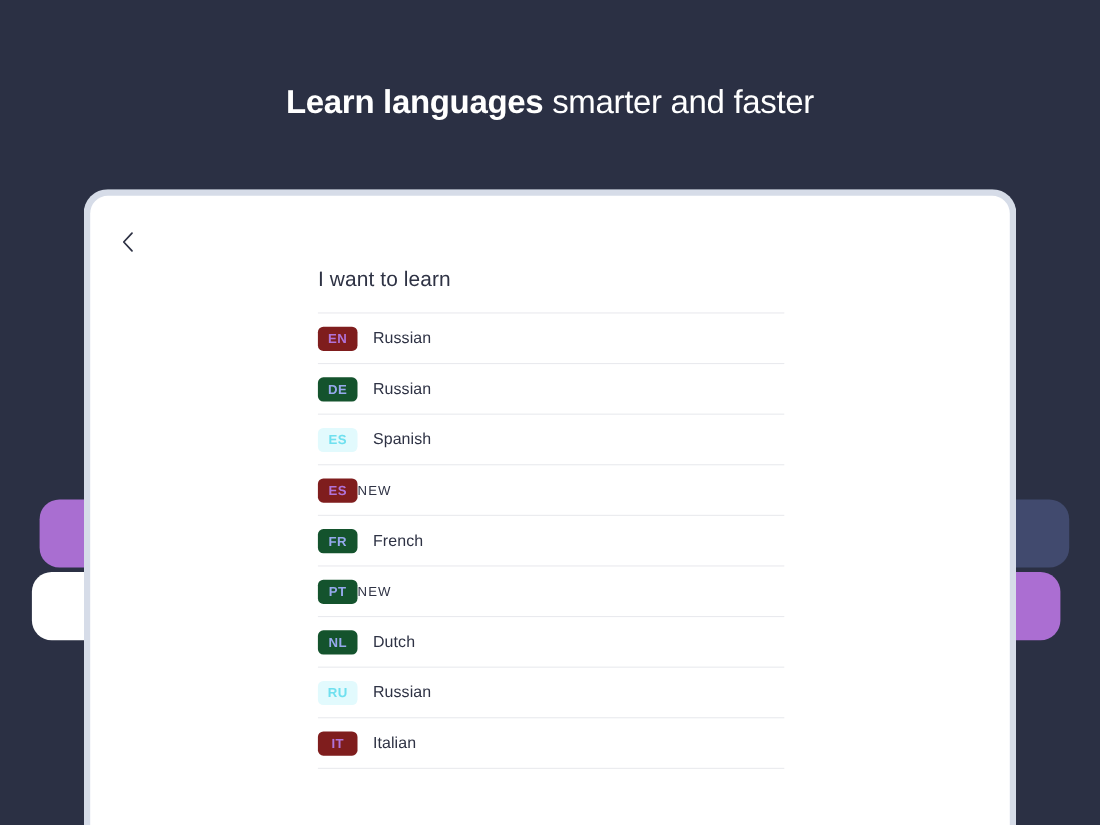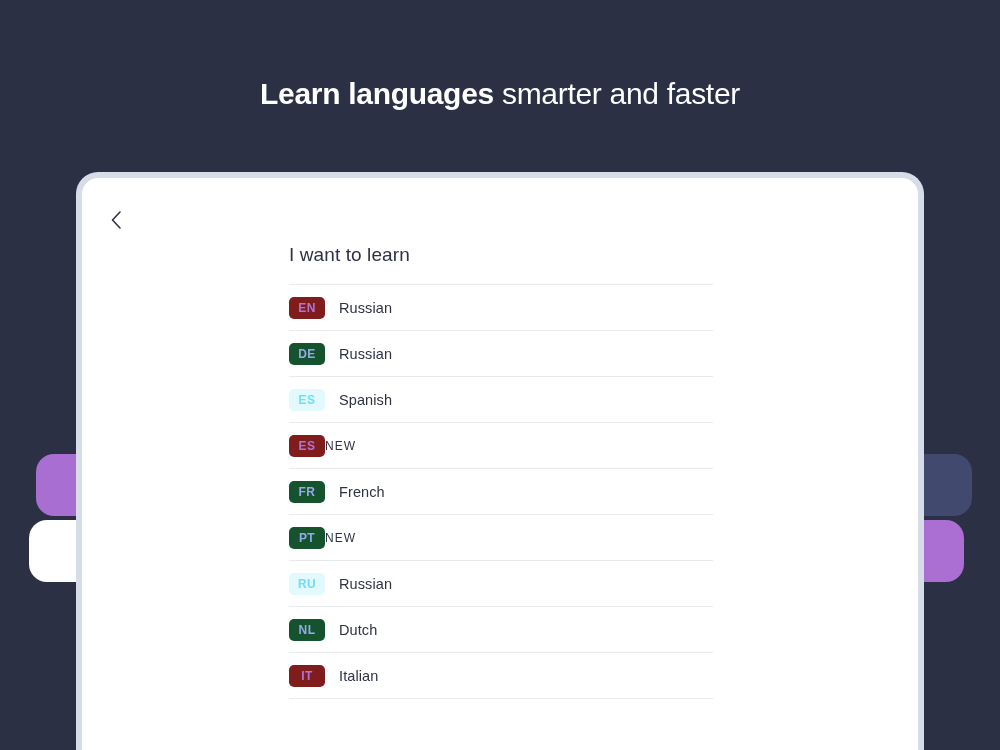--- a/index.html
+++ b/index.html
@@ -204,27 +204,27 @@
         </li>
         <li class="lang-row">
           <span class="lang-badge badge-blue">FR</span>
           <span class="lang-name">French</span>
         </li>
         <li class="lang-row">
           <span class="lang-badge badge-blue">PT</span>
           <span class="lang-new">NEW</span>
         </li>
         <li class="lang-row">
+          <span class="lang-badge badge-blue">NL</span>
+          <span class="lang-name">Dutch</span>
+        </li>
+        <li class="lang-row">
           <span class="lang-badge badge-cyan">RU</span>
           <span class="lang-name">Russian</span>
         </li>
         <li class="lang-row">
-          <span class="lang-badge badge-blue">NL</span>
-          <span class="lang-name">Dutch</span>
-        </li>
-        <li class="lang-row">
           <span class="lang-badge badge-purple">IT</span>
           <span class="lang-name">Italian</span>
         </li>
       </ul>
   </div>
 
 </div>
 
 </body></html>

